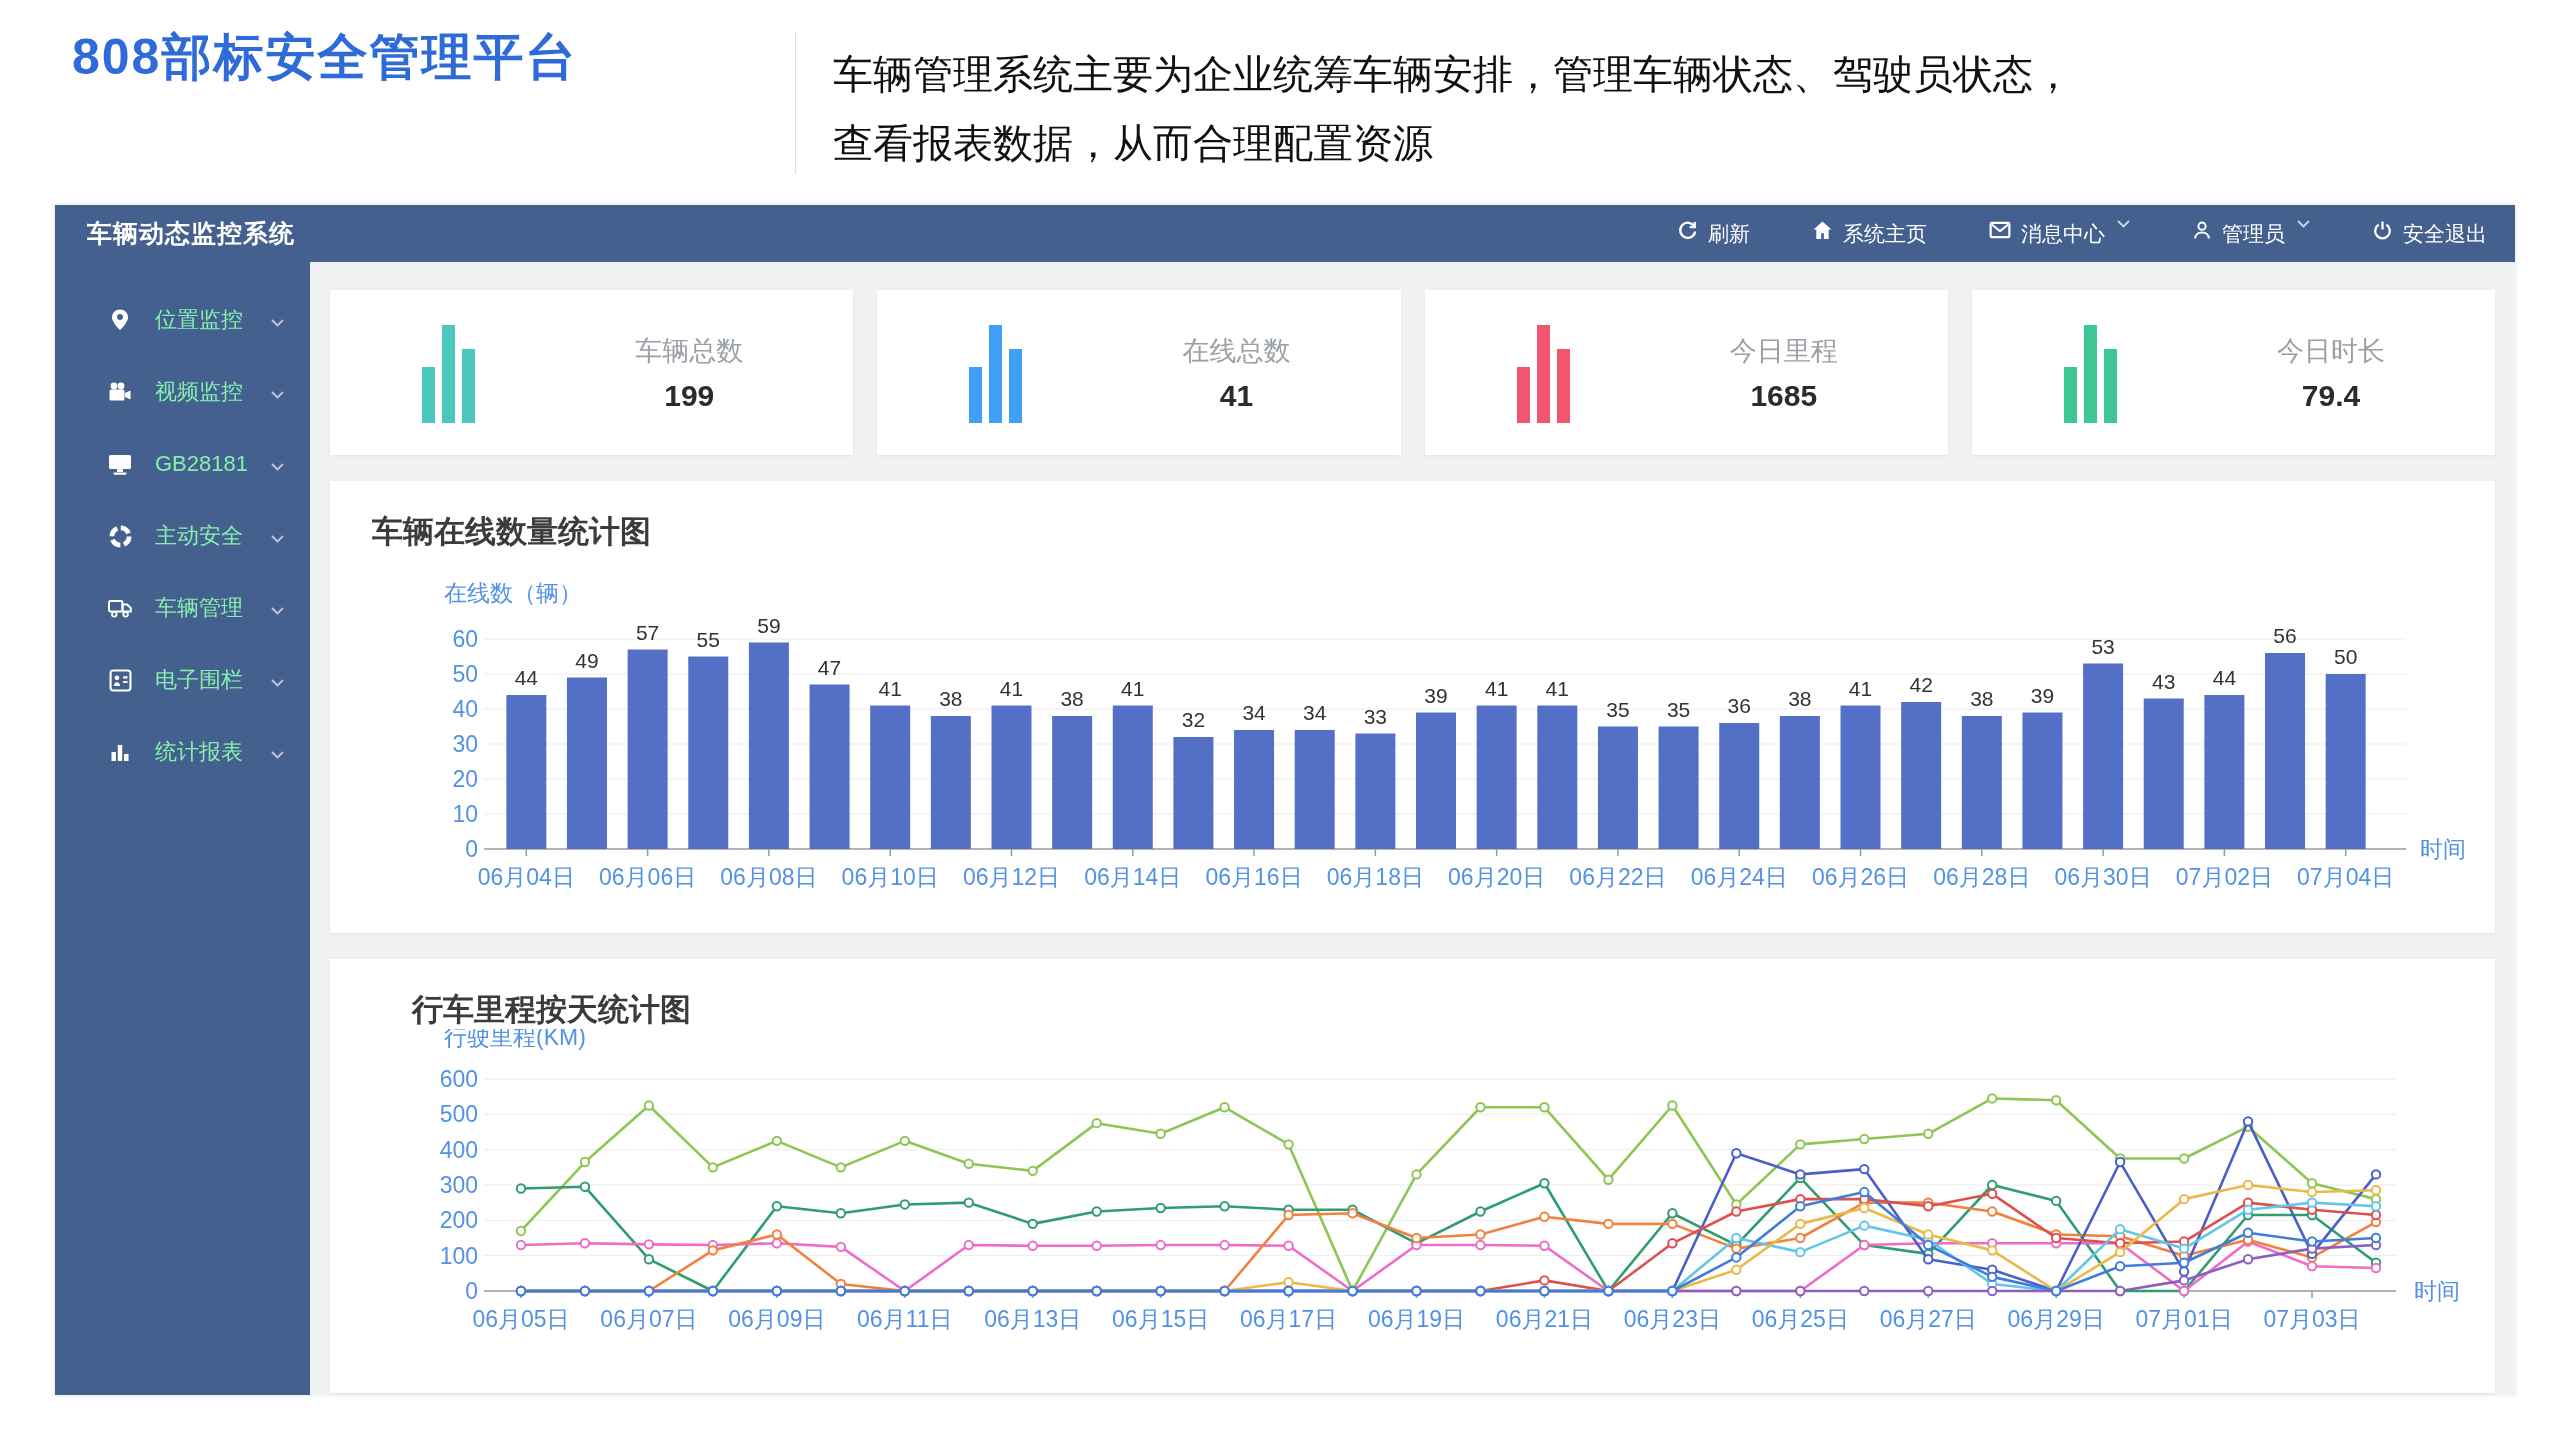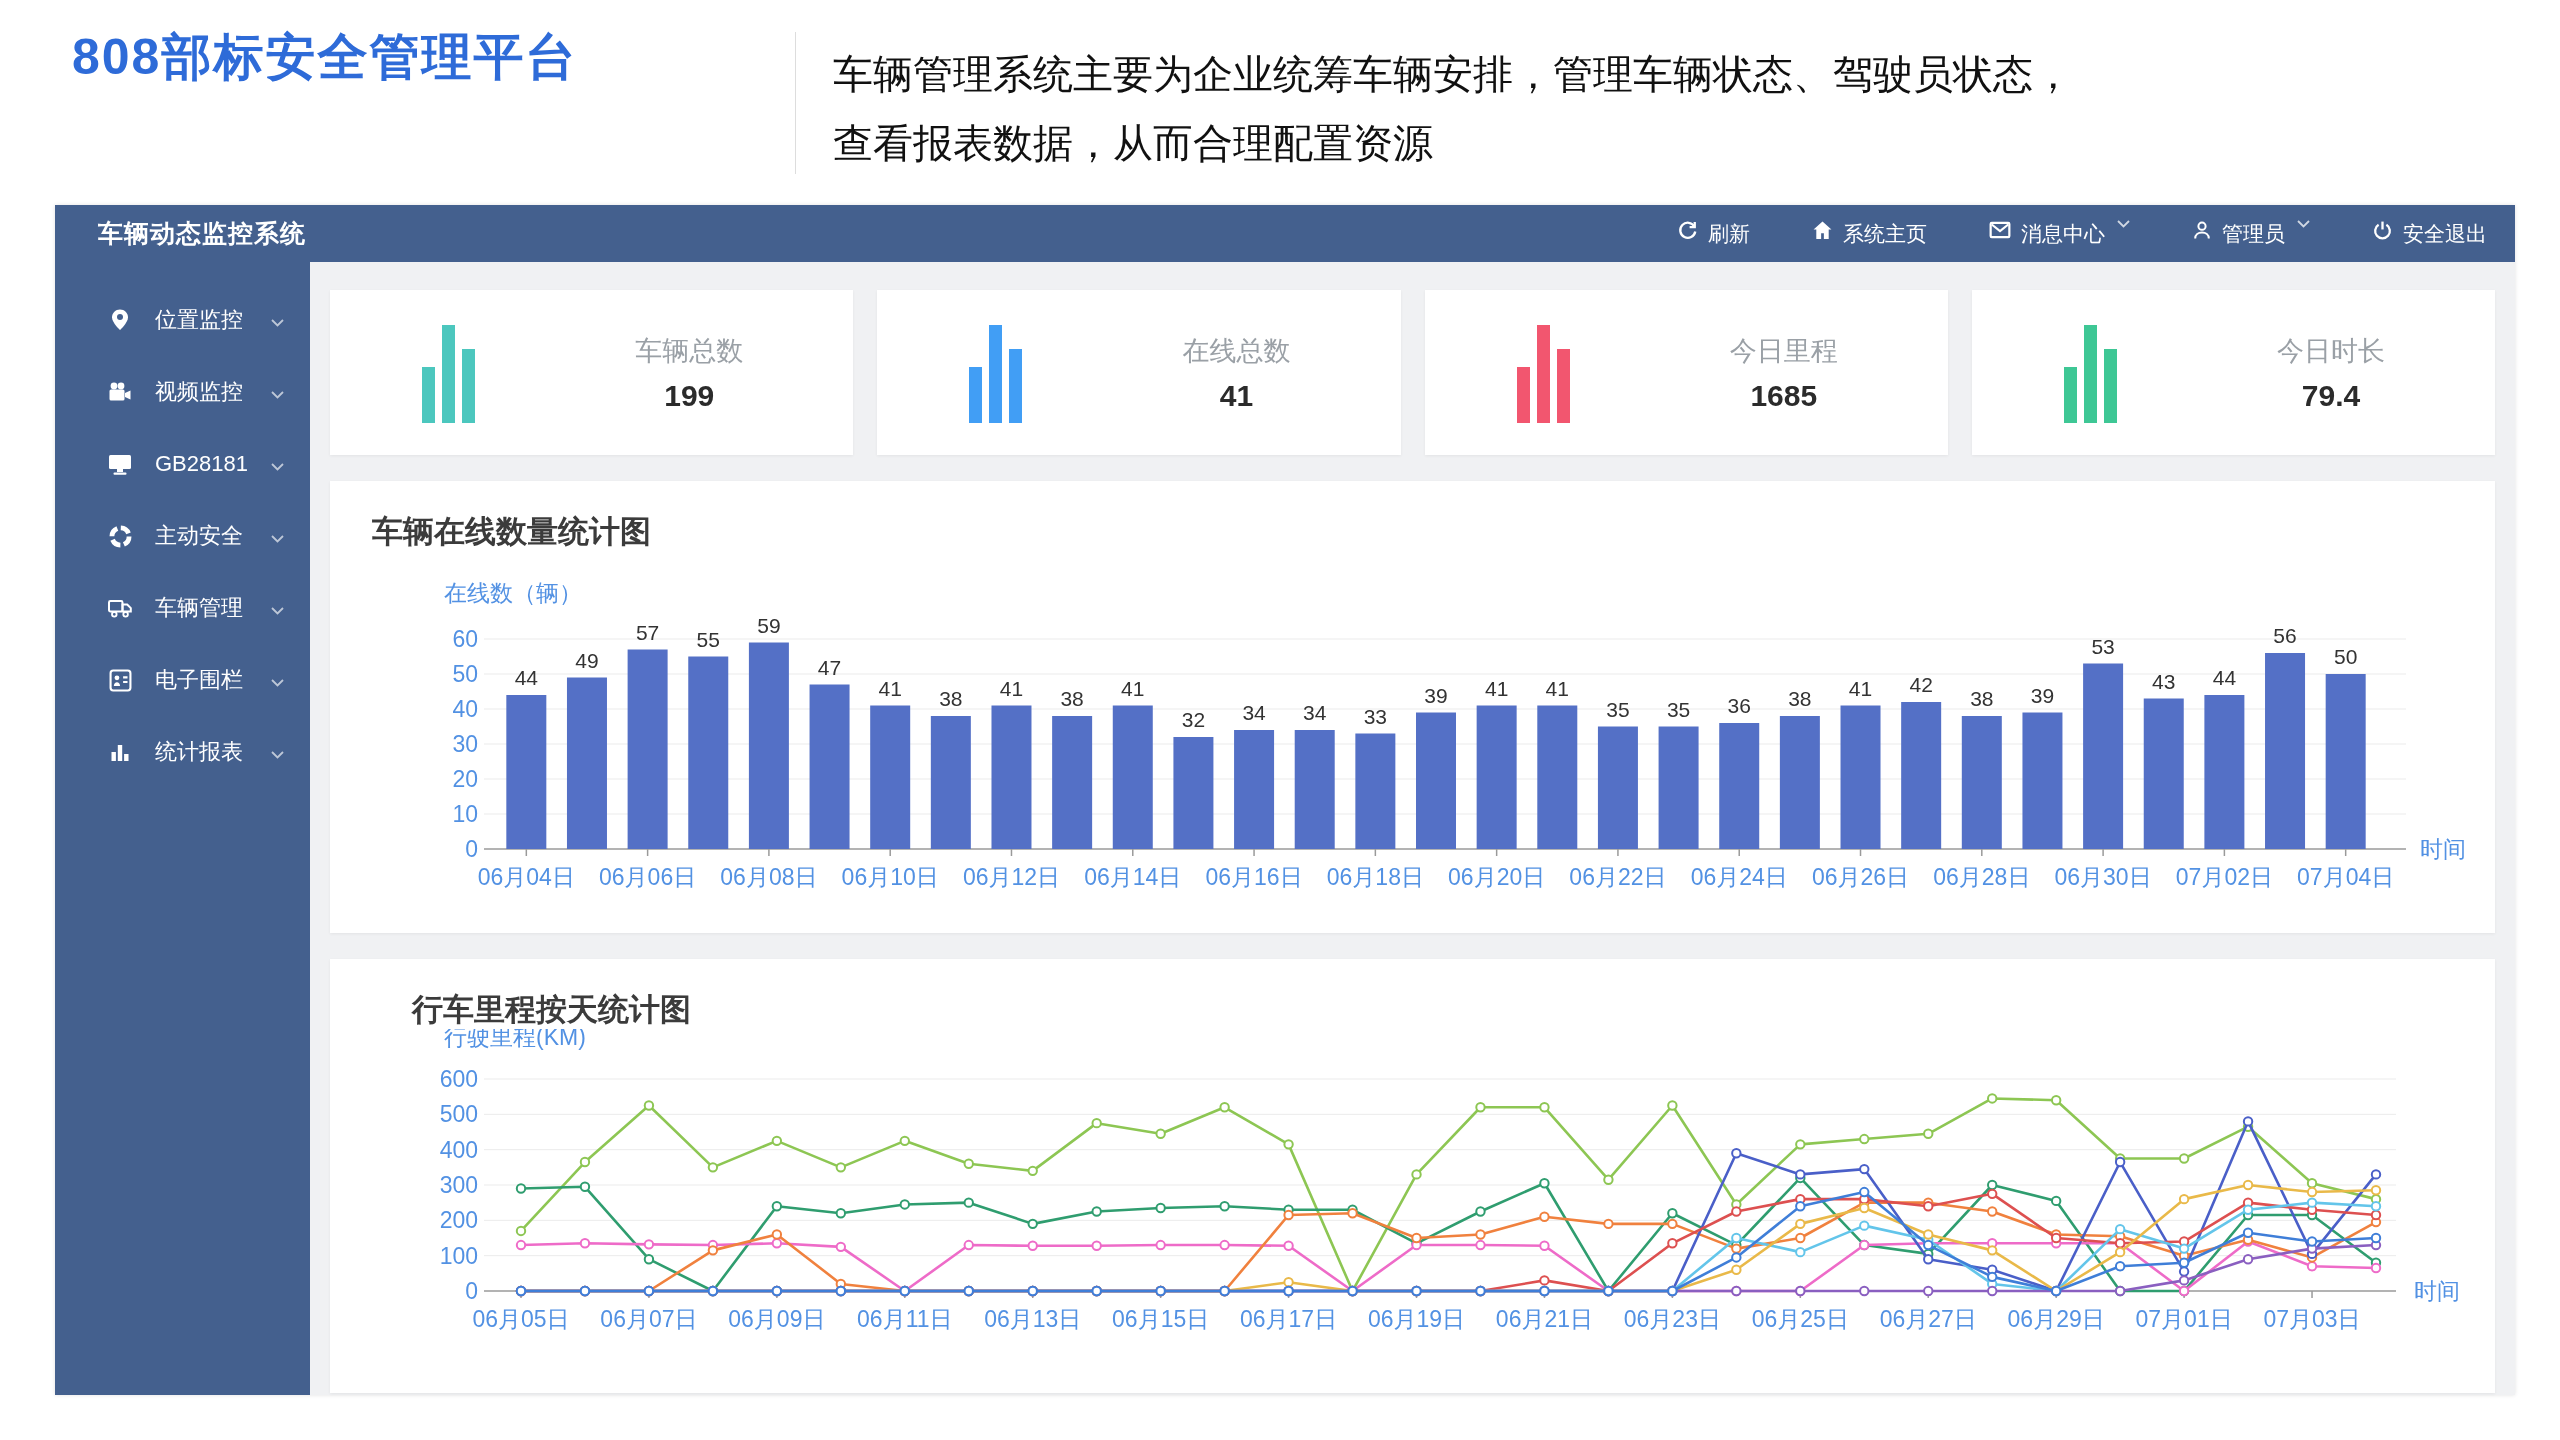--- a/index.html
+++ b/index.html
@@ -6,29 +6,29 @@
   #screen{position:relative;width:2560px;height:1440px;background:#fff;overflow:hidden;}
 
   
   .hdr-title{position:absolute;left:72px;top:24px;font-size:50px;font-weight:bold;color:#2e6bd8;letter-spacing:2px;}
   .hdr-divider{position:absolute;left:795px;top:32px;width:1px;height:142px;background:#ddd;}
   .hdr-desc{position:absolute;left:833px;top:40px;font-size:40px;color:#111;line-height:1.72;}
 
   
   .app{position:absolute;left:55px;top:205px;width:2460px;height:1190px;display:flex;flex-direction:column;box-shadow:0 0 4px rgba(0,0,0,.12);}
   .topbar{height:57px;background:#44608e;display:flex;align-items:center;color:#fff;flex:0 0 auto;}
-  .brand{font-size:25px;font-weight:bold;padding-left:43px;letter-spacing:1px;}
+  .brand{font-size:25px;font-weight:bold;padding-left:32px;letter-spacing:1px;}
   .topbar-right{margin-left:auto;display:flex;align-items:center;padding-right:28px;}
   .tb-item{display:flex;align-items:flex-start;gap:10px;margin-left:62px;font-size:21px;cursor:pointer;white-space:nowrap;}
   .tb-item svg{display:block;}
   .chev{opacity:.75;margin-left:2px;}
 
   .frame-body{flex:1;display:flex;min-height:0;}
   .sidebar{width:255px;background:#44608e;flex:0 0 auto;padding-top:22px;}
-  .side-item{height:72px;display:flex;align-items:center;color:#ffffff;font-size:22px;cursor:pointer;padding:0 26px 0 52px;}
+  .side-item{height:72px;display:flex;align-items:center;color:#86efac;font-size:22px;cursor:pointer;padding:0 26px 0 52px;}
   .side-item .s-icon{width:26px;display:flex;justify-content:center;margin-right:22px;}
   .side-item .s-label{flex:1;}
   .side-item .s-chev{opacity:.65;}
 
   .content{flex:1;background:#f0f1f3;padding:28px 20px 20px 20px;min-width:0;}
 
   
   .cards{display:flex;gap:24px;}
   .card{flex:1;height:165px;background:#fff;box-shadow:0 1px 3px rgba(0,0,0,.06);display:flex;align-items:center;}
   .mini-chart{display:flex;align-items:flex-end;gap:7px;height:100px;margin-left:92px;}

